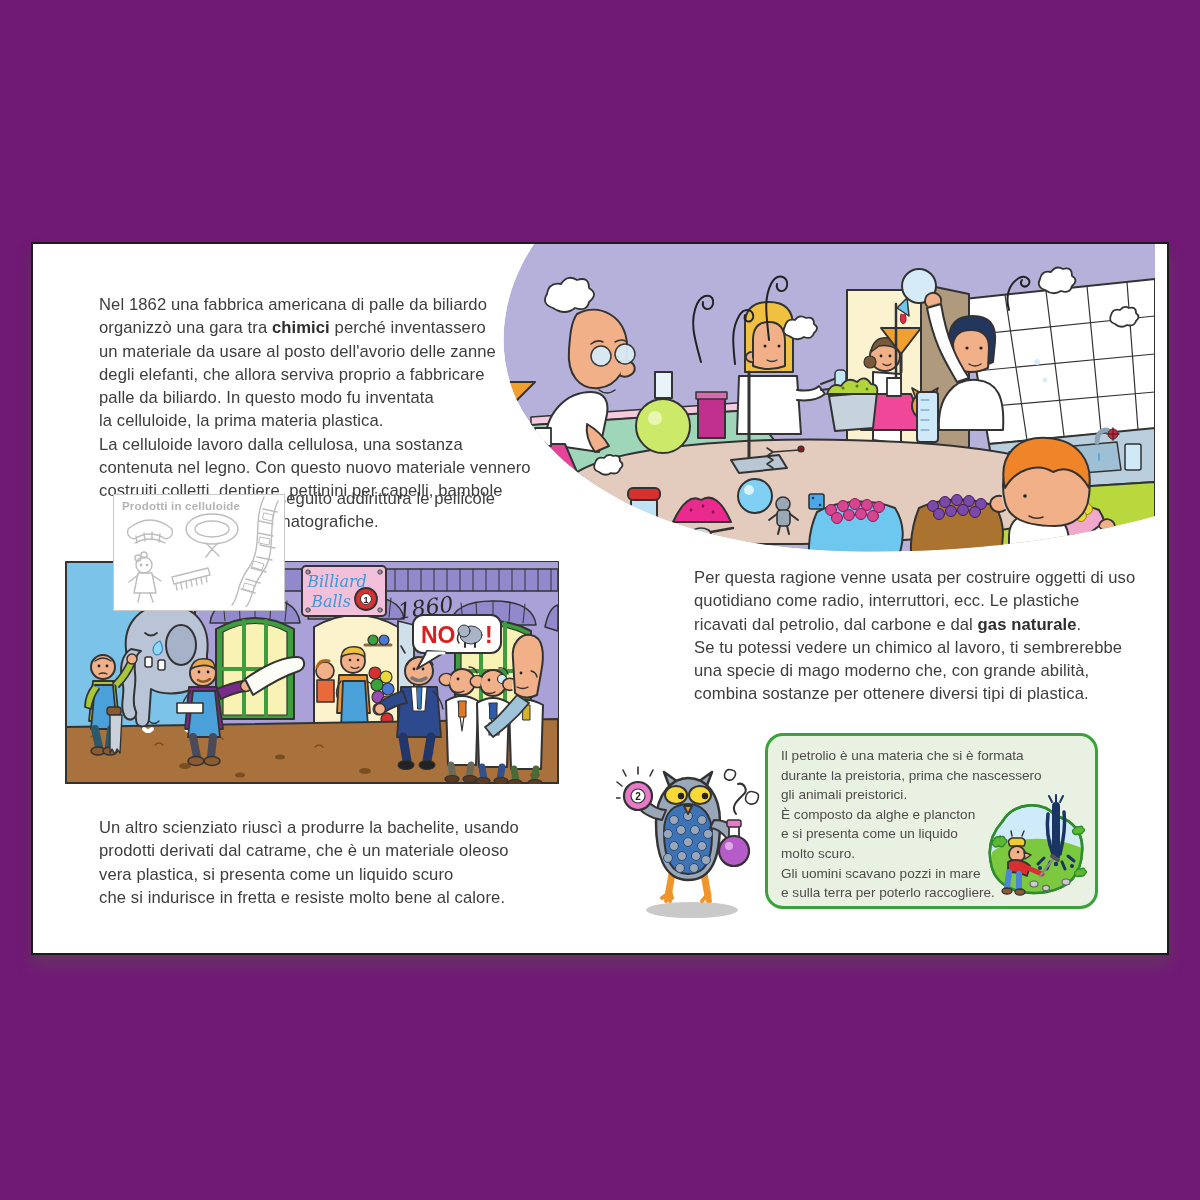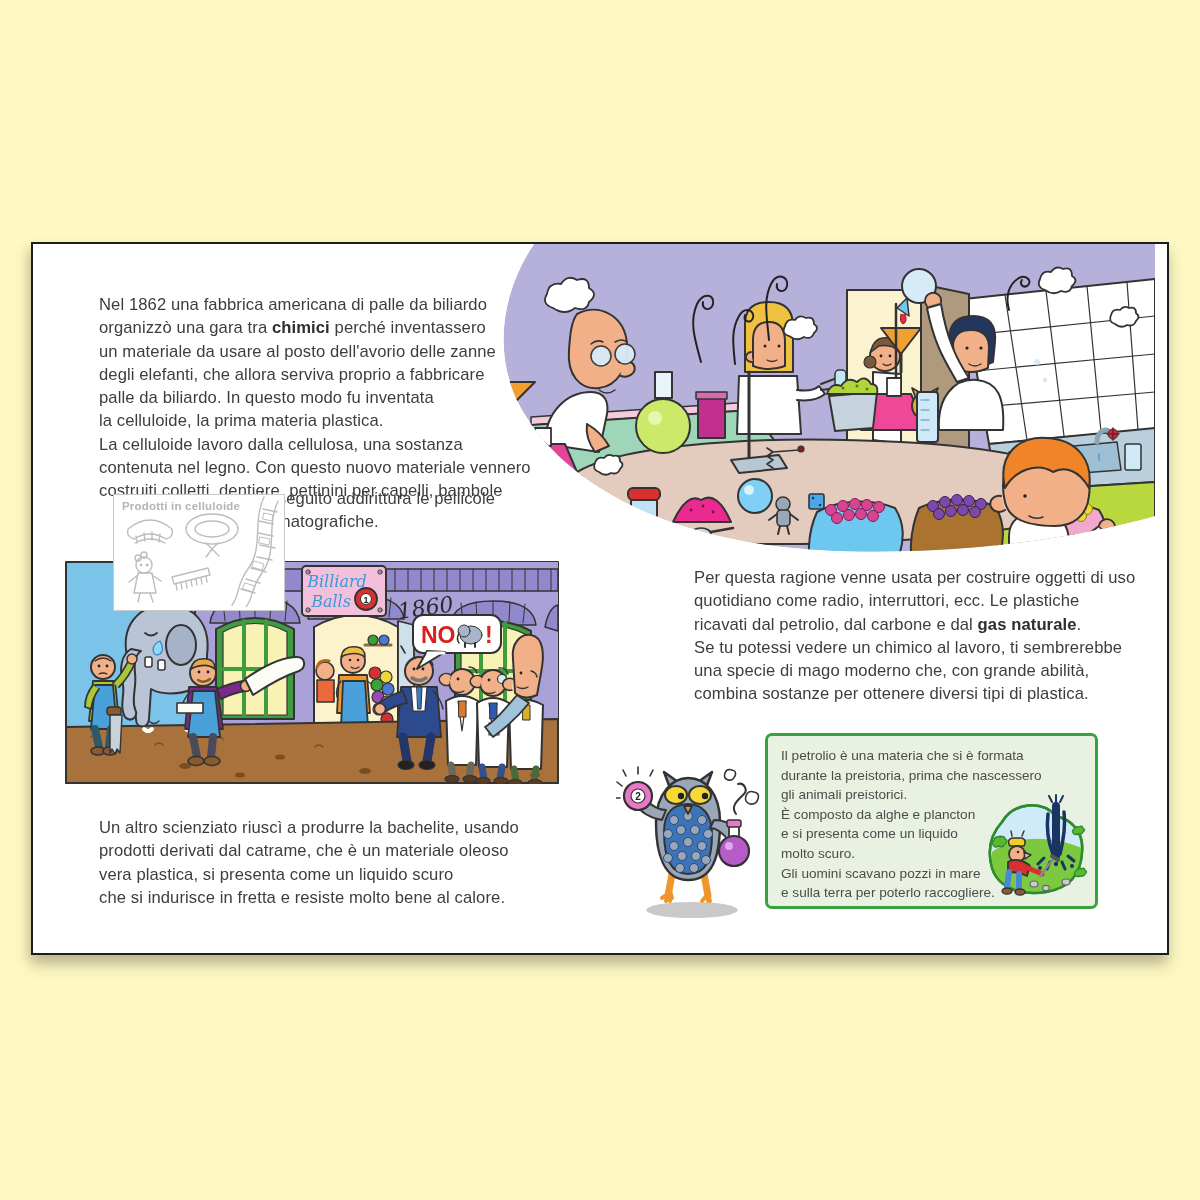--- a/index.html
+++ b/index.html
@@ -1,29 +1,29 @@
 <!DOCTYPE html>
 <html><head>
 <meta charset="utf-8">
 <style>
   html,body{margin:0;padding:0;background:#ffffff;width:1200px;height:1200px;
     font-family:"Liberation Sans",sans-serif;}
-  .stage{position:relative;width:1200px;height:1200px;background:#fef9c3;overflow:hidden;}
+  .stage{position:relative;width:1200px;height:1200px;background:#701a75;overflow:hidden;}
   .page-card{position:absolute;left:31px;top:242px;width:1138px;height:713px;
     background:#fff;border:2px solid #1d1d1d;box-sizing:border-box;
     box-shadow:0 10px 14px rgba(110,104,88,.35),-4px 6px 10px rgba(0,0,0,.10);}
   .abs{position:absolute;}
   .body-text{font-size:16.6px;line-height:23.3px;color:#3d3d3d;letter-spacing:.1px;}
   .body-text b{font-weight:700;color:#2e2e2e;}
   .info-text{font-size:13.6px;line-height:19.6px;color:#4c4c4c;letter-spacing:0;}
   .tline{white-space:nowrap;}
   .sketch-box{background:#fff;border:1px solid #c9c9c9;z-index:4;}
   .sketch-title{position:absolute;left:8px;top:5px;font-size:11.5px;font-weight:700;
     color:#b4b4b4;letter-spacing:.2px;}
-  .infobox{background:#e9f2e2;border:3px solid #3aa23a;border-radius:7px;
+  .infobox{background:#e9f2e2;border:3px solid #3aa23a;border-radius:18px;
     box-sizing:border-box;z-index:3;}
   .infobox-inner{position:absolute;left:13px;top:10px;}
   .z1{z-index:1}.z2{z-index:2}.z3{z-index:3}
   svg{display:block;}
 </style>
 </head>
 <body>
 
 <div class="stage">
  <div class="page-card">

